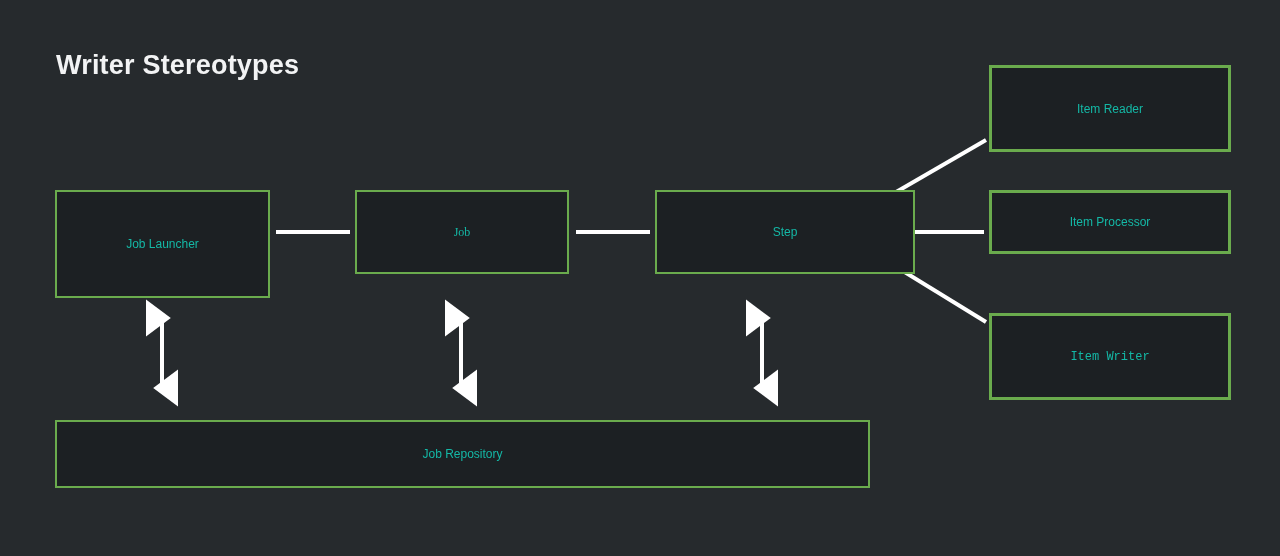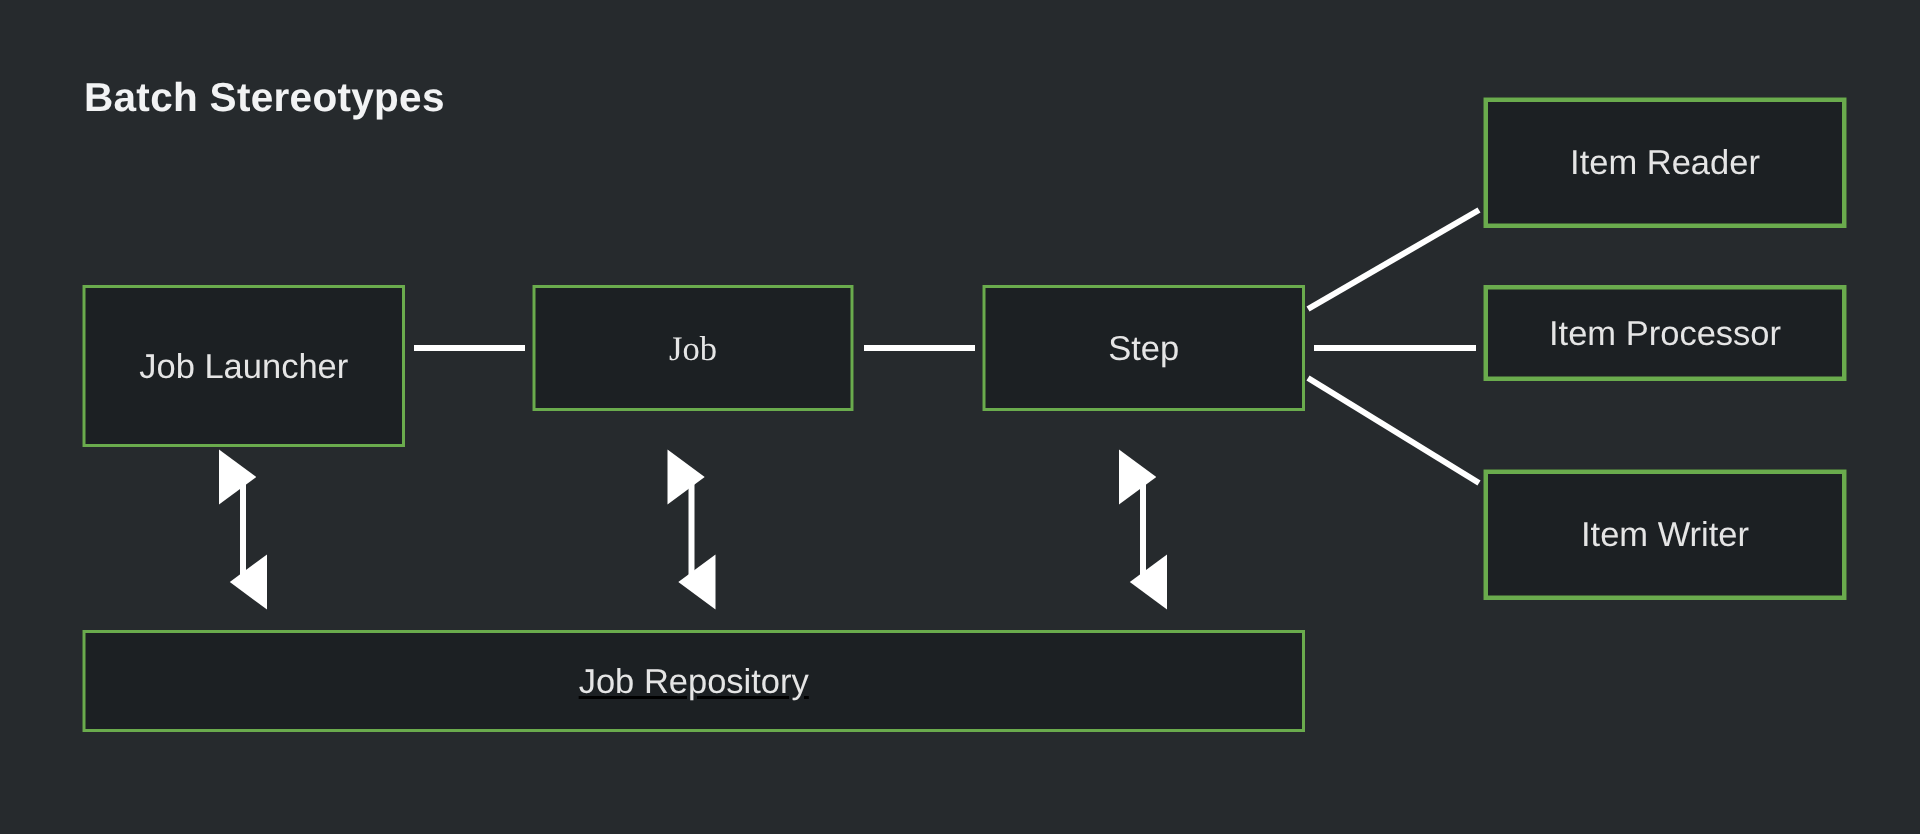--- a/index.html
+++ b/index.html
@@ -34,22 +34,22 @@
     background: #1c2023;
     border: 2px solid #6aab4d;
     display: flex;
     align-items: center;
     justify-content: center;
   }
   .node-box.thick {
     border-width: 3px;
   }
   .node-label {
-    font-size: 23px;
-    color: #e5e5e5;
+    font-size: 12px;
+    color: #14b8a6;
     white-space: nowrap;
     line-height: 1;
   }
   
   .connector-line {
     position: absolute;
     background: #ffffff;
   }
   .connector-h {
     height: 4px;
@@ -58,36 +58,36 @@
     position: absolute;
     left: 0;
     top: 0;
     width: 1280px;
     height: 556px;
     pointer-events: none;
   }
   
   #box-job-launcher { left: 55px;  top: 190px; width: 215px; height: 108px; }
   #box-job          { left: 355px; top: 190px; width: 214px; height: 84px; font-family: Liberation Serif, serif; }
-  #box-step         { left: 655px; top: 190px; width: 215px; height: 84px; }
+  #box-step         { left: 655px; top: 190px; width: 260px; height: 84px; }
   #box-item-reader    { left: 989px; top: 65px;  width: 242px; height: 87px; }
   #box-item-processor { left: 989px; top: 190px; width: 242px; height: 64px; }
-  #box-item-writer    { left: 989px; top: 313px; width: 242px; height: 87px; }
-  #box-job-repository { left: 55px;  top: 420px; width: 815px; height: 68px; text-decoration: underline; }
+  #box-item-writer    { left: 989px; top: 313px; width: 242px; height: 87px; font-family: Liberation Mono, monospace; }
+  #box-job-repository { left: 55px;  top: 420px; width: 815px; height: 68px; }
 
   #conn-launcher-job { left: 276px; top: 230px; width: 74px; }
   #conn-job-step     { left: 576px; top: 230px; width: 74px; }
   #conn-step-processor { left: 876px; top: 230px; width: 108px; }
 </style>
 </head>
 <body>
 
 <div id="diagram-canvas">
 
-  <div id="diagram-title">Batch Stereotypes</div>
+  <div id="diagram-title">Writer Stereotypes</div>
 
   <div class="connector-line connector-h" id="conn-launcher-job"></div>
   <div class="connector-line connector-h" id="conn-job-step"></div>
   <div class="connector-line connector-h" id="conn-step-processor"></div>
 
   <svg id="connector-svg" viewBox="0 0 1280 556" xmlns="http://www.w3.org/2000/svg">
     <defs>
       <marker id="arrow-up" markerWidth="10" markerHeight="10" refX="5" refY="2.2" orient="auto" markerUnits="strokeWidth">
         <path d="M5,0 L9.6,6.2 L0.4,6.2 Z" fill="#ffffff"></path>
       </marker>

